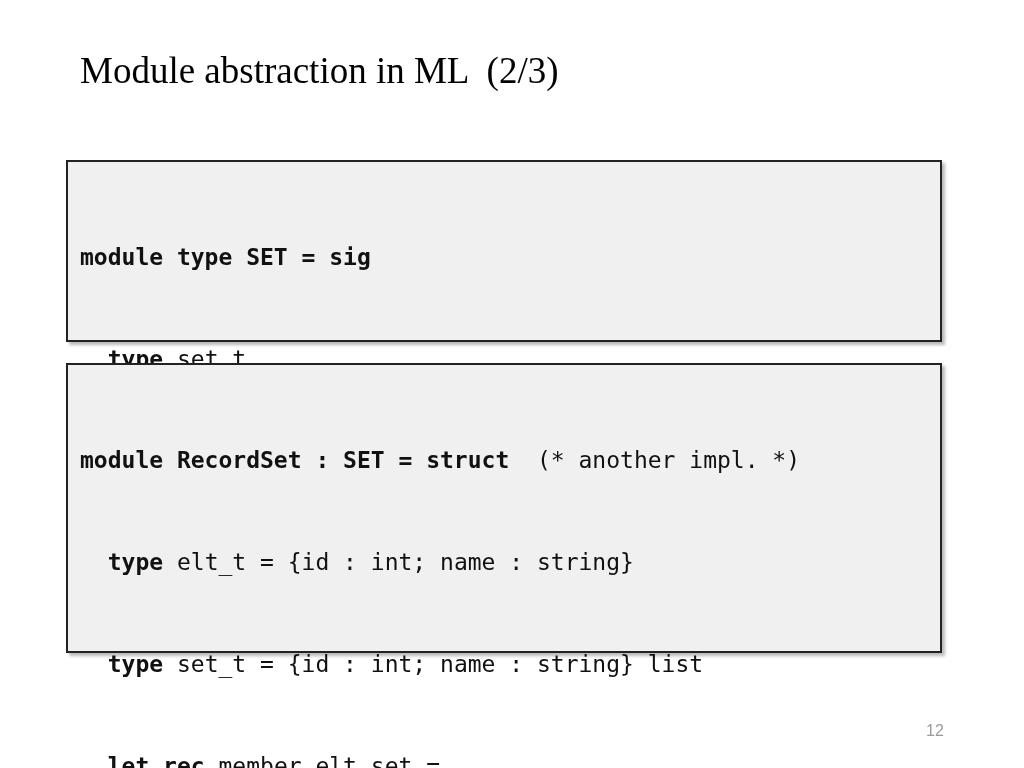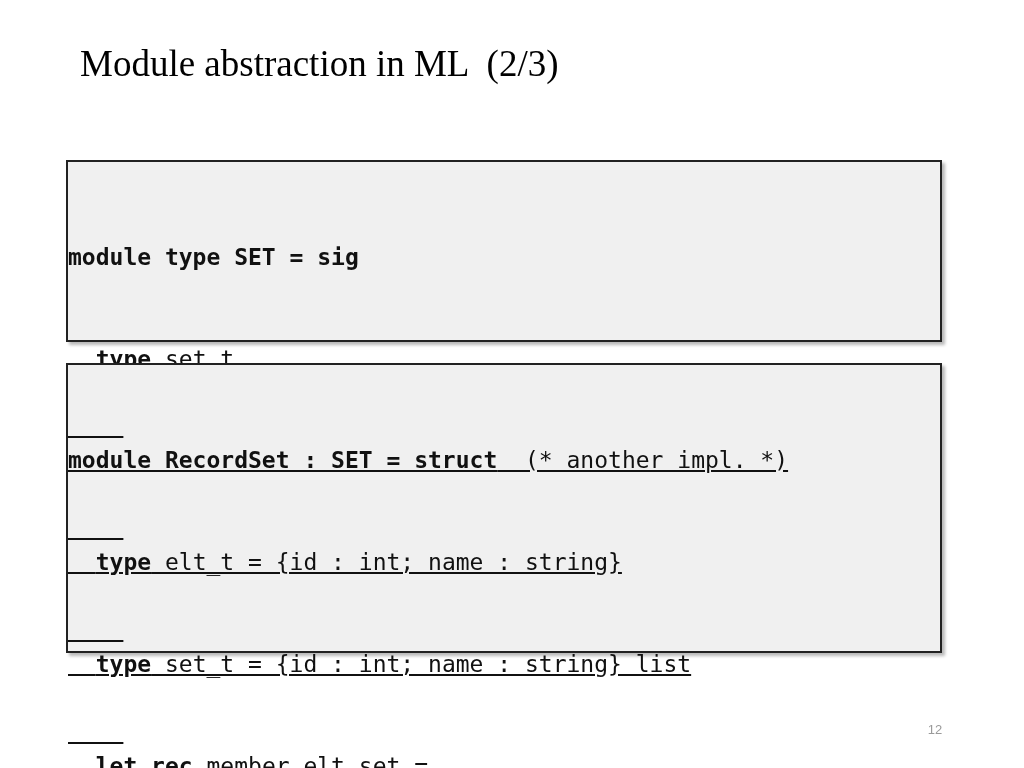--- a/index.html
+++ b/index.html
@@ -19,58 +19,57 @@
     position: absolute;
     left: 0; top: 0;
     width: 1024px;
     height: 768px;
   }
 
   
   .slide-title {
     position: absolute;
     left: 80px;
-    top: 41px;
+    top: 48px;
     width: 880px;
     font-family: "Liberation Serif", "DejaVu Serif", serif;
     font-size: 37px;
     line-height: 46px;
     color: #000000;
     white-space: pre;
     letter-spacing: 0px;
   }
 
   
   .code-box {
     position: absolute;
     box-sizing: border-box;
     background: #f0f0f0;
     border: 2px solid #222222;
     box-shadow: 3px 3px 3px rgba(0,0,0,0.28);
     font-family: "DejaVu Sans Mono", "Liberation Mono", monospace;
     font-size: 23px;
     line-height: 34px;
     color: #111111;
-    padding: 10px 10px 12px 0;
+    padding: 10px 10px 12px 12px;
     white-space: pre;
   }
 
   #code-box-set {
     left: 66px;
     top: 160px;
     width: 876px;
     height: 182px;
   }
 
   #code-box-recordset {
     left: 66px;
     top: 363px;
     width: 876px;
     height: 290px;
-    text-decoration: underline;
   }
 
   .code-line {
     white-space: pre;
     font-weight: normal;
   }
   .code-line b {
     font-weight: bold;
   }
 
@@ -88,21 +87,21 @@
   }
 
   
   .page-number {
     position: absolute;
     left: 900px;
     top: 722px;
     width: 70px;
     text-align: center;
     font-family: "Liberation Sans", sans-serif;
-    font-size: 13px;
+    font-size: 16px;
     color: #9a9a9a;
   }
 </style>
 </head>
 <body>
 
 <div class="slide">
 
   <div class="slide-title">Module abstraction in ML  (2/3)</div>
 

